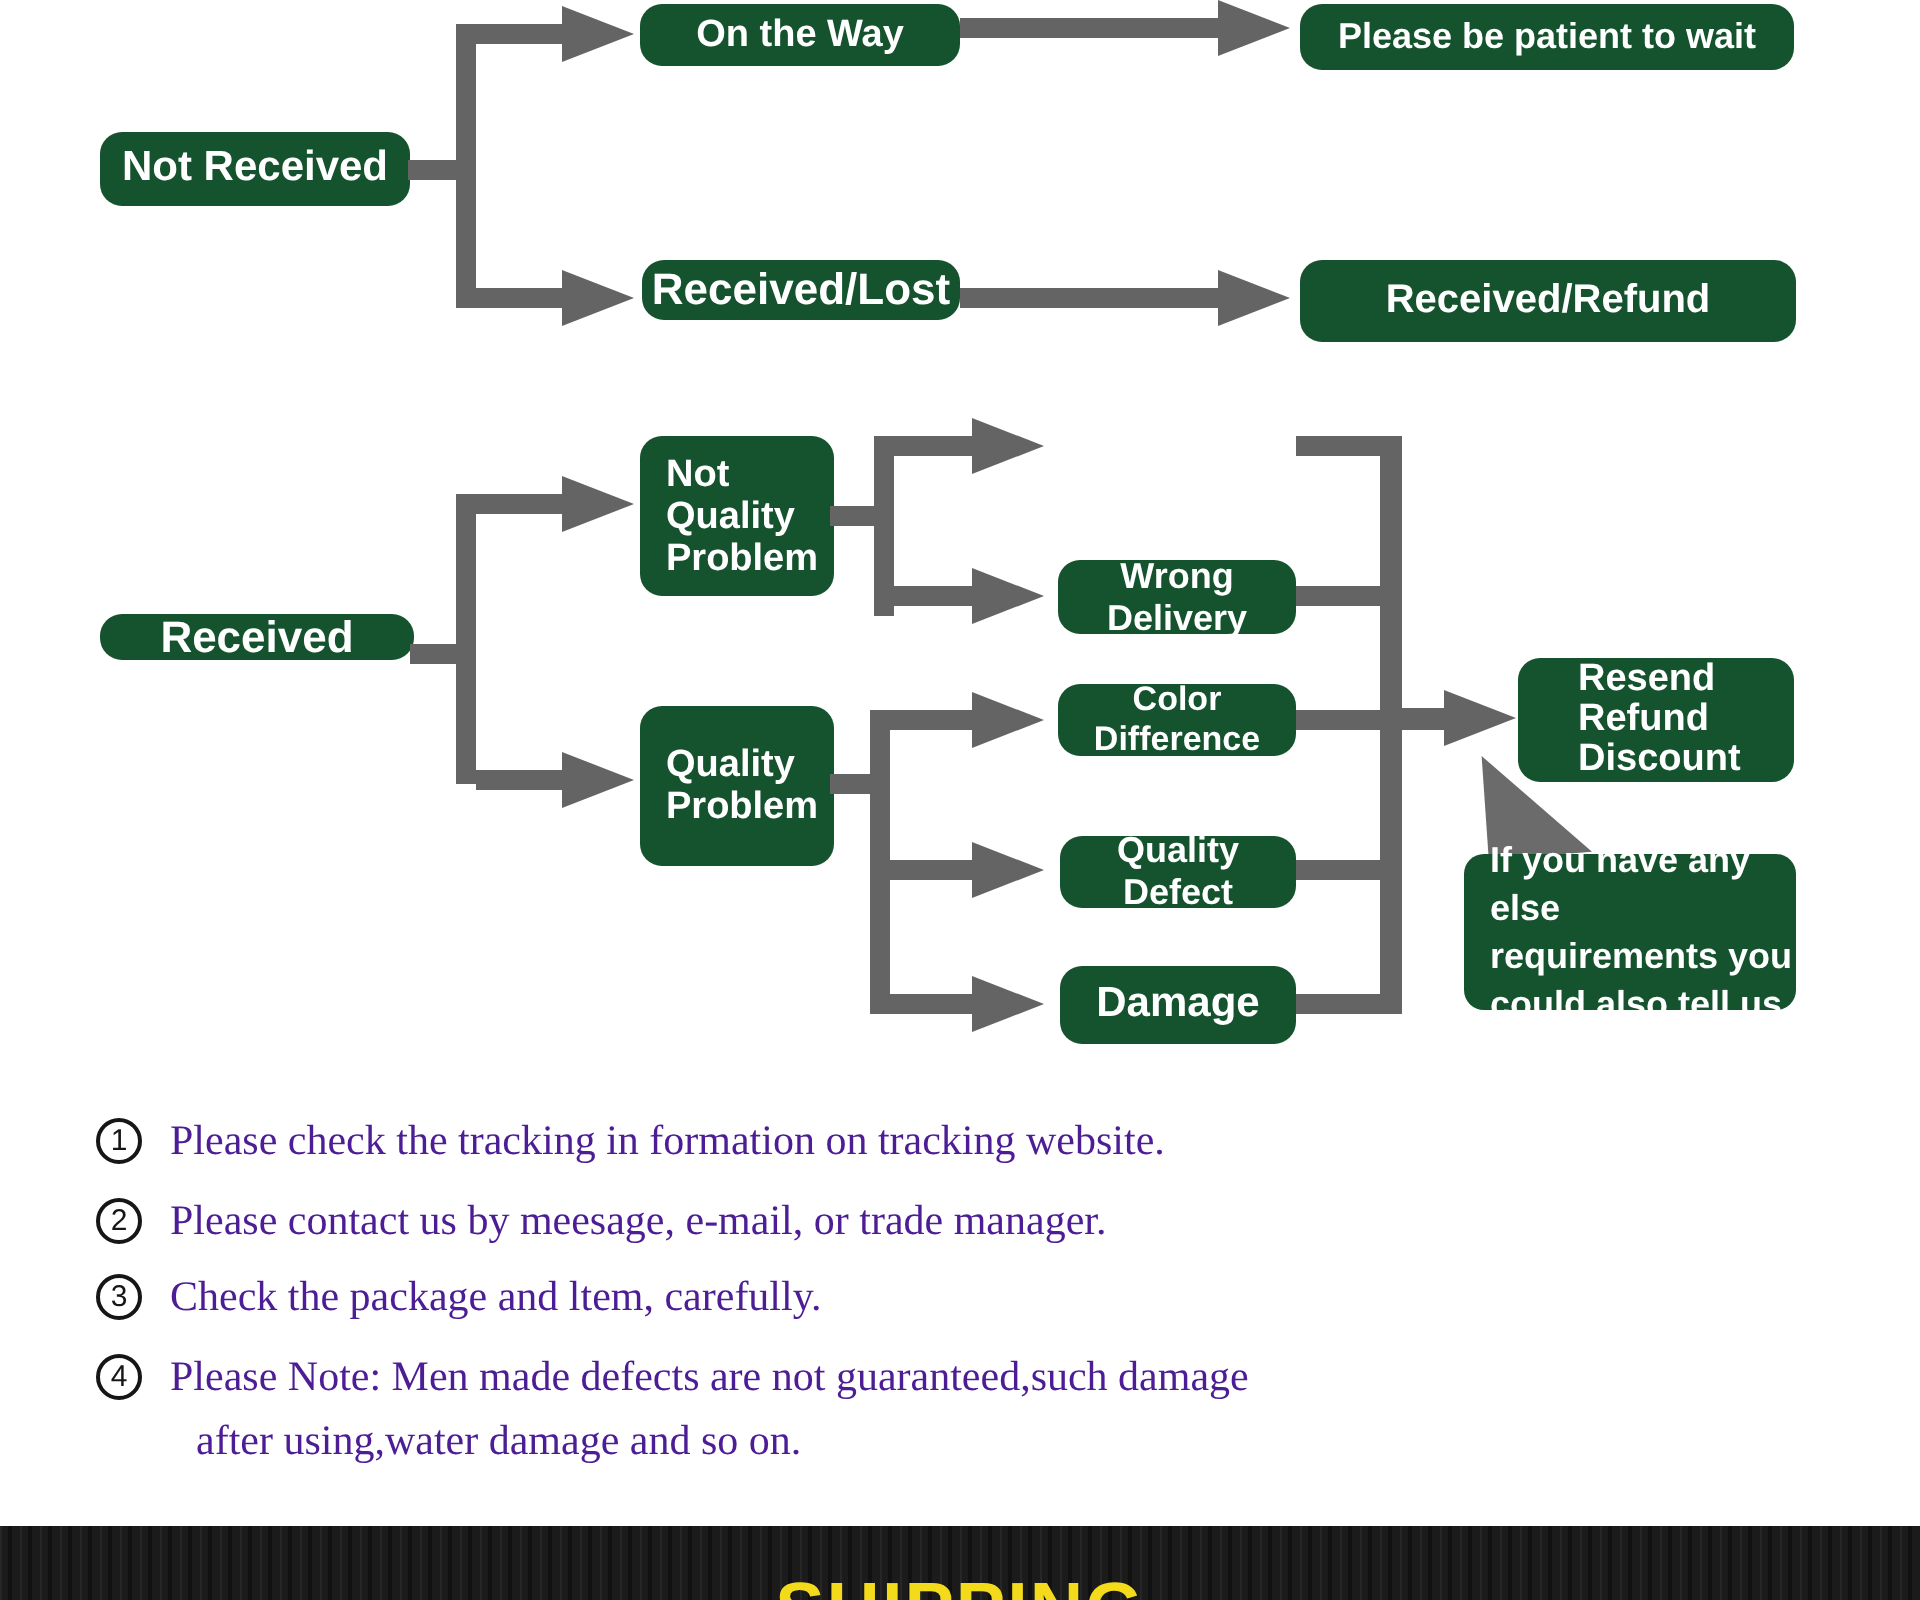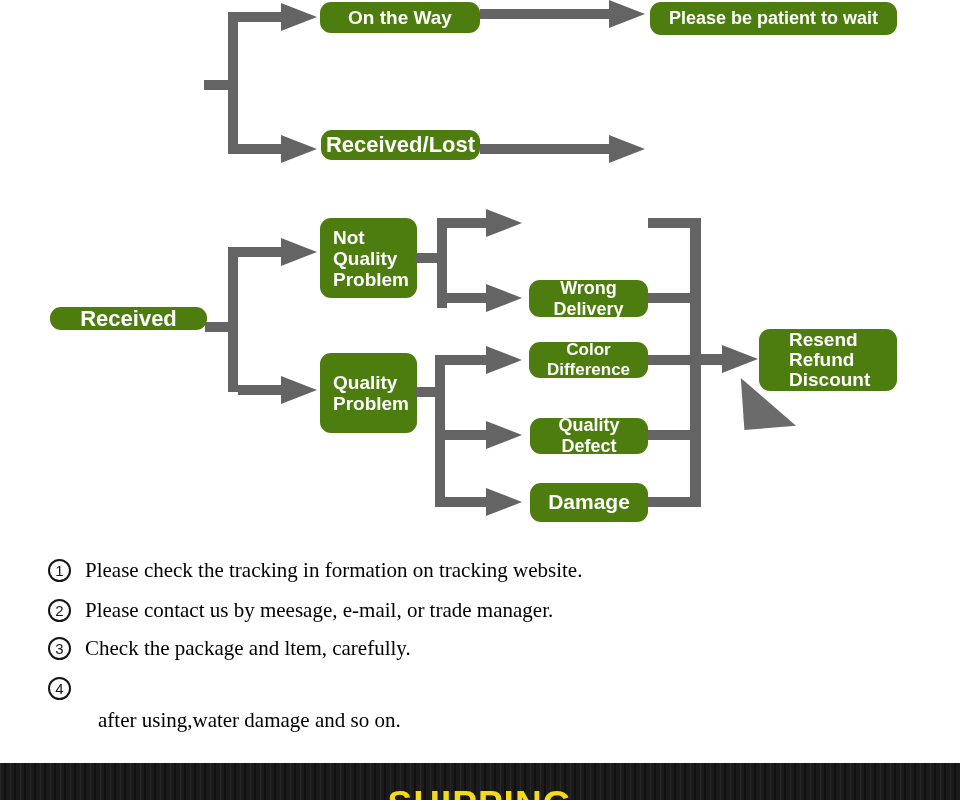--- a/index.html
+++ b/index.html
@@ -1,39 +1,39 @@
 <!DOCTYPE html>
 <html><head>
 <meta charset="utf-8">
 <style>
   html,body{margin:0;padding:0;background:#fff;}
   .stage{
     position:relative;width:960px;height:800px;background:#ffffff;
     font-family:"Liberation Sans",sans-serif;overflow:hidden;
   }
   .node{
-    position:absolute;background:#4d7c0f;color:#fff;font-weight:bold;
+    position:absolute;background:#14532d;color:#fff;font-weight:bold;
     border-radius:11px;display:flex;align-items:center;justify-content:center;
     text-align:center;white-space:pre-line;box-sizing:border-box;line-height:1.15;
   }
   .node.la{justify-content:flex-start;text-align:left;}
   .ln{position:absolute;background:#646464;}
   .ah{
     position:absolute;width:0;height:0;
     border-top:14px solid transparent;border-bottom:14px solid transparent;
     border-left:36px solid #646464;
   }
   .tail{position:absolute;background:#6b6b6b;clip-path:polygon(8% 0%,14% 100%,100% 92%);}
   .num-circle{
     position:absolute;width:23px;height:23px;border:2px solid #161616;border-radius:50%;
     display:flex;align-items:center;justify-content:center;
     font-size:15px;color:#161616;font-family:"Liberation Sans",sans-serif;box-sizing:border-box;
   }
   .note-text{
-    position:absolute;font-family:"Liberation Serif",serif;font-size:21px;color:#000000;
+    position:absolute;font-family:"Liberation Serif",serif;font-size:21px;color:#4c1d95;
     white-space:nowrap;
   }
   .banner{
     position:absolute;left:0;top:763px;width:960px;height:37px;background:#1b1b1b;
     background-image:repeating-linear-gradient(90deg,
       rgba(255,255,255,0.05) 0px,rgba(255,255,255,0.05) 1px,
       transparent 1px,transparent 4px,
       rgba(0,0,0,0.38) 4px,rgba(0,0,0,0.38) 6px,
       transparent 6px,transparent 10px);
     overflow:hidden;
@@ -42,27 +42,29 @@
     position:absolute;top:21px;left:0;width:100%;text-align:center;
     font-size:37px;font-weight:bold;color:#f3da1b;letter-spacing:1px;
     font-family:"Liberation Sans",sans-serif;
   }
 </style>
 </head>
 <body>
 
 <div class="stage">
 
+  <div class="node" style="left:50px;top:66px;width:155px;height:37px;font-size:21px;">Not Received</div>
 
   <div class="node" style="left:320px;top:2px;width:160px;height:31px;font-size:19px;">On the Way</div>
 
   <div class="node" style="left:650px;top:2px;width:247px;height:33px;font-size:18px;">Please be patient to wait</div>
 
   <div class="node" style="left:321px;top:130px;width:159px;height:30px;font-size:22px;text-align:right;">Received/Lost</div>
 
+  <div class="node" style="left:650px;top:130px;width:248px;height:41px;font-size:20px;">Received/Refund</div>
 
   <div class="ln" style="left:204px;top:80px;width:26px;height:10px;"></div>
   <div class="ln" style="left:228px;top:12px;width:10px;height:142px;"></div>
   <div class="ln" style="left:238px;top:12px;width:44px;height:10px;"></div>
   <div class="ah" style="left:281px;top:3px;"></div>
   <div class="ln" style="left:238px;top:144px;width:44px;height:10px;"></div>
   <div class="ah" style="left:281px;top:135px;"></div>
   <div class="ln" style="left:480px;top:9px;width:130px;height:10px;"></div>
   <div class="ah" style="left:609px;top:0px;"></div>
   <div class="ln" style="left:480px;top:144px;width:130px;height:10px;"></div>
@@ -85,20 +87,23 @@
   <div class="node" style="left:530px;top:418px;width:118px;height:36px;font-size:18px;">Quality Defect</div>
 
   <div class="node" style="left:530px;top:483px;width:118px;height:39px;font-size:21px;">Damage</div>
 
   <div class="node la" style="left:759px;top:329px;width:138px;height:62px;font-size:19px;padding-left:30px;line-height:20px;">Resend
 Refund
 Discount</div>
 
   <div class="tail" style="left:736px;top:378px;width:60px;height:52px;"></div>
 
+  <div class="node la" style="left:732px;top:427px;width:166px;height:78px;font-size:18px;padding-left:13px;line-height:24px;border-radius:10px;">If you have any else
+requirements you
+could also tell us</div>
 
   <div class="ln" style="left:205px;top:322px;width:25px;height:10px;"></div>
   <div class="ln" style="left:228px;top:247px;width:10px;height:145px;"></div>
   <div class="ln" style="left:238px;top:247px;width:44px;height:10px;"></div>
   <div class="ah" style="left:281px;top:238px;"></div>
   <div class="ln" style="left:238px;top:385px;width:44px;height:10px;"></div>
   <div class="ah" style="left:281px;top:376px;"></div>
 
   <div class="ln" style="left:415px;top:253px;width:24px;height:10px;"></div>
   <div class="ln" style="left:437px;top:218px;width:10px;height:90px;"></div>
@@ -128,19 +133,20 @@
   <div class="num-circle" style="left:48px;top:559px;">1</div>
   <div class="note-text" style="left:85px;top:558px;">Please check the tracking in formation on tracking website.</div>
 
   <div class="num-circle" style="left:48px;top:599px;">2</div>
   <div class="note-text" style="left:85px;top:598px;">Please contact us by meesage, e-mail, or trade manager.</div>
 
   <div class="num-circle" style="left:48px;top:637px;">3</div>
   <div class="note-text" style="left:85px;top:636px;">Check the package and ltem, carefully.</div>
 
   <div class="num-circle" style="left:48px;top:677px;">4</div>
+  <div class="note-text" style="left:85px;top:676px;">Please Note: Men made defects  are not guaranteed,such damage</div>
   <div class="note-text" style="left:98px;top:708px;">after using,water damage and so on.</div>
 
   <div class="banner">
     <div class="banner-title">SHIPPING</div>
   </div>
 
 </div>
 
 </body></html>

